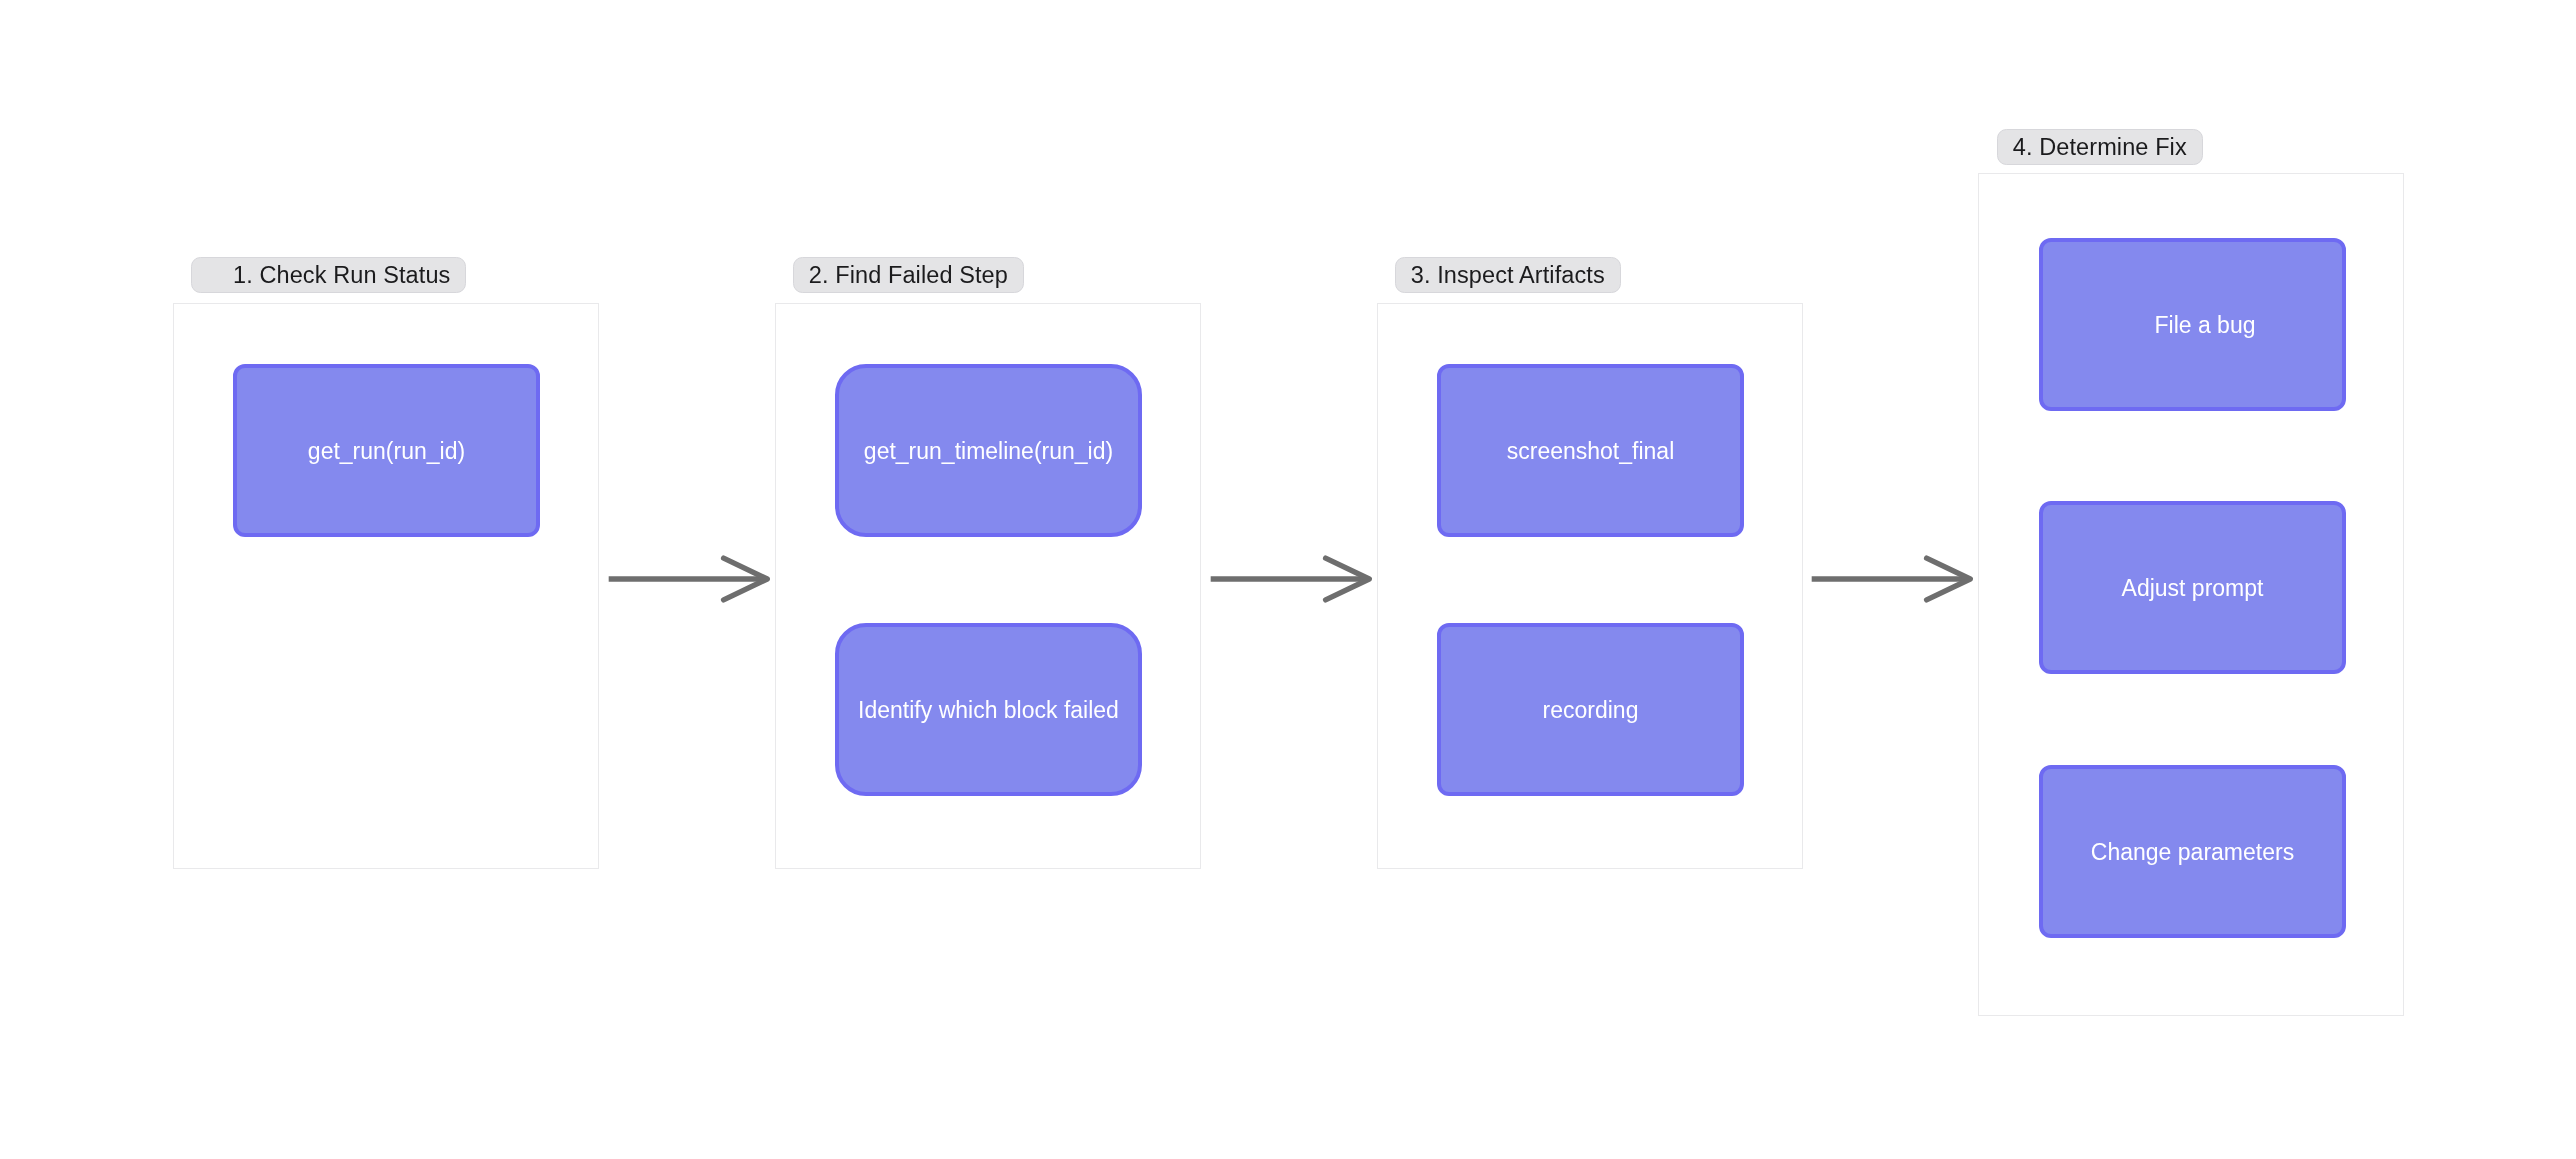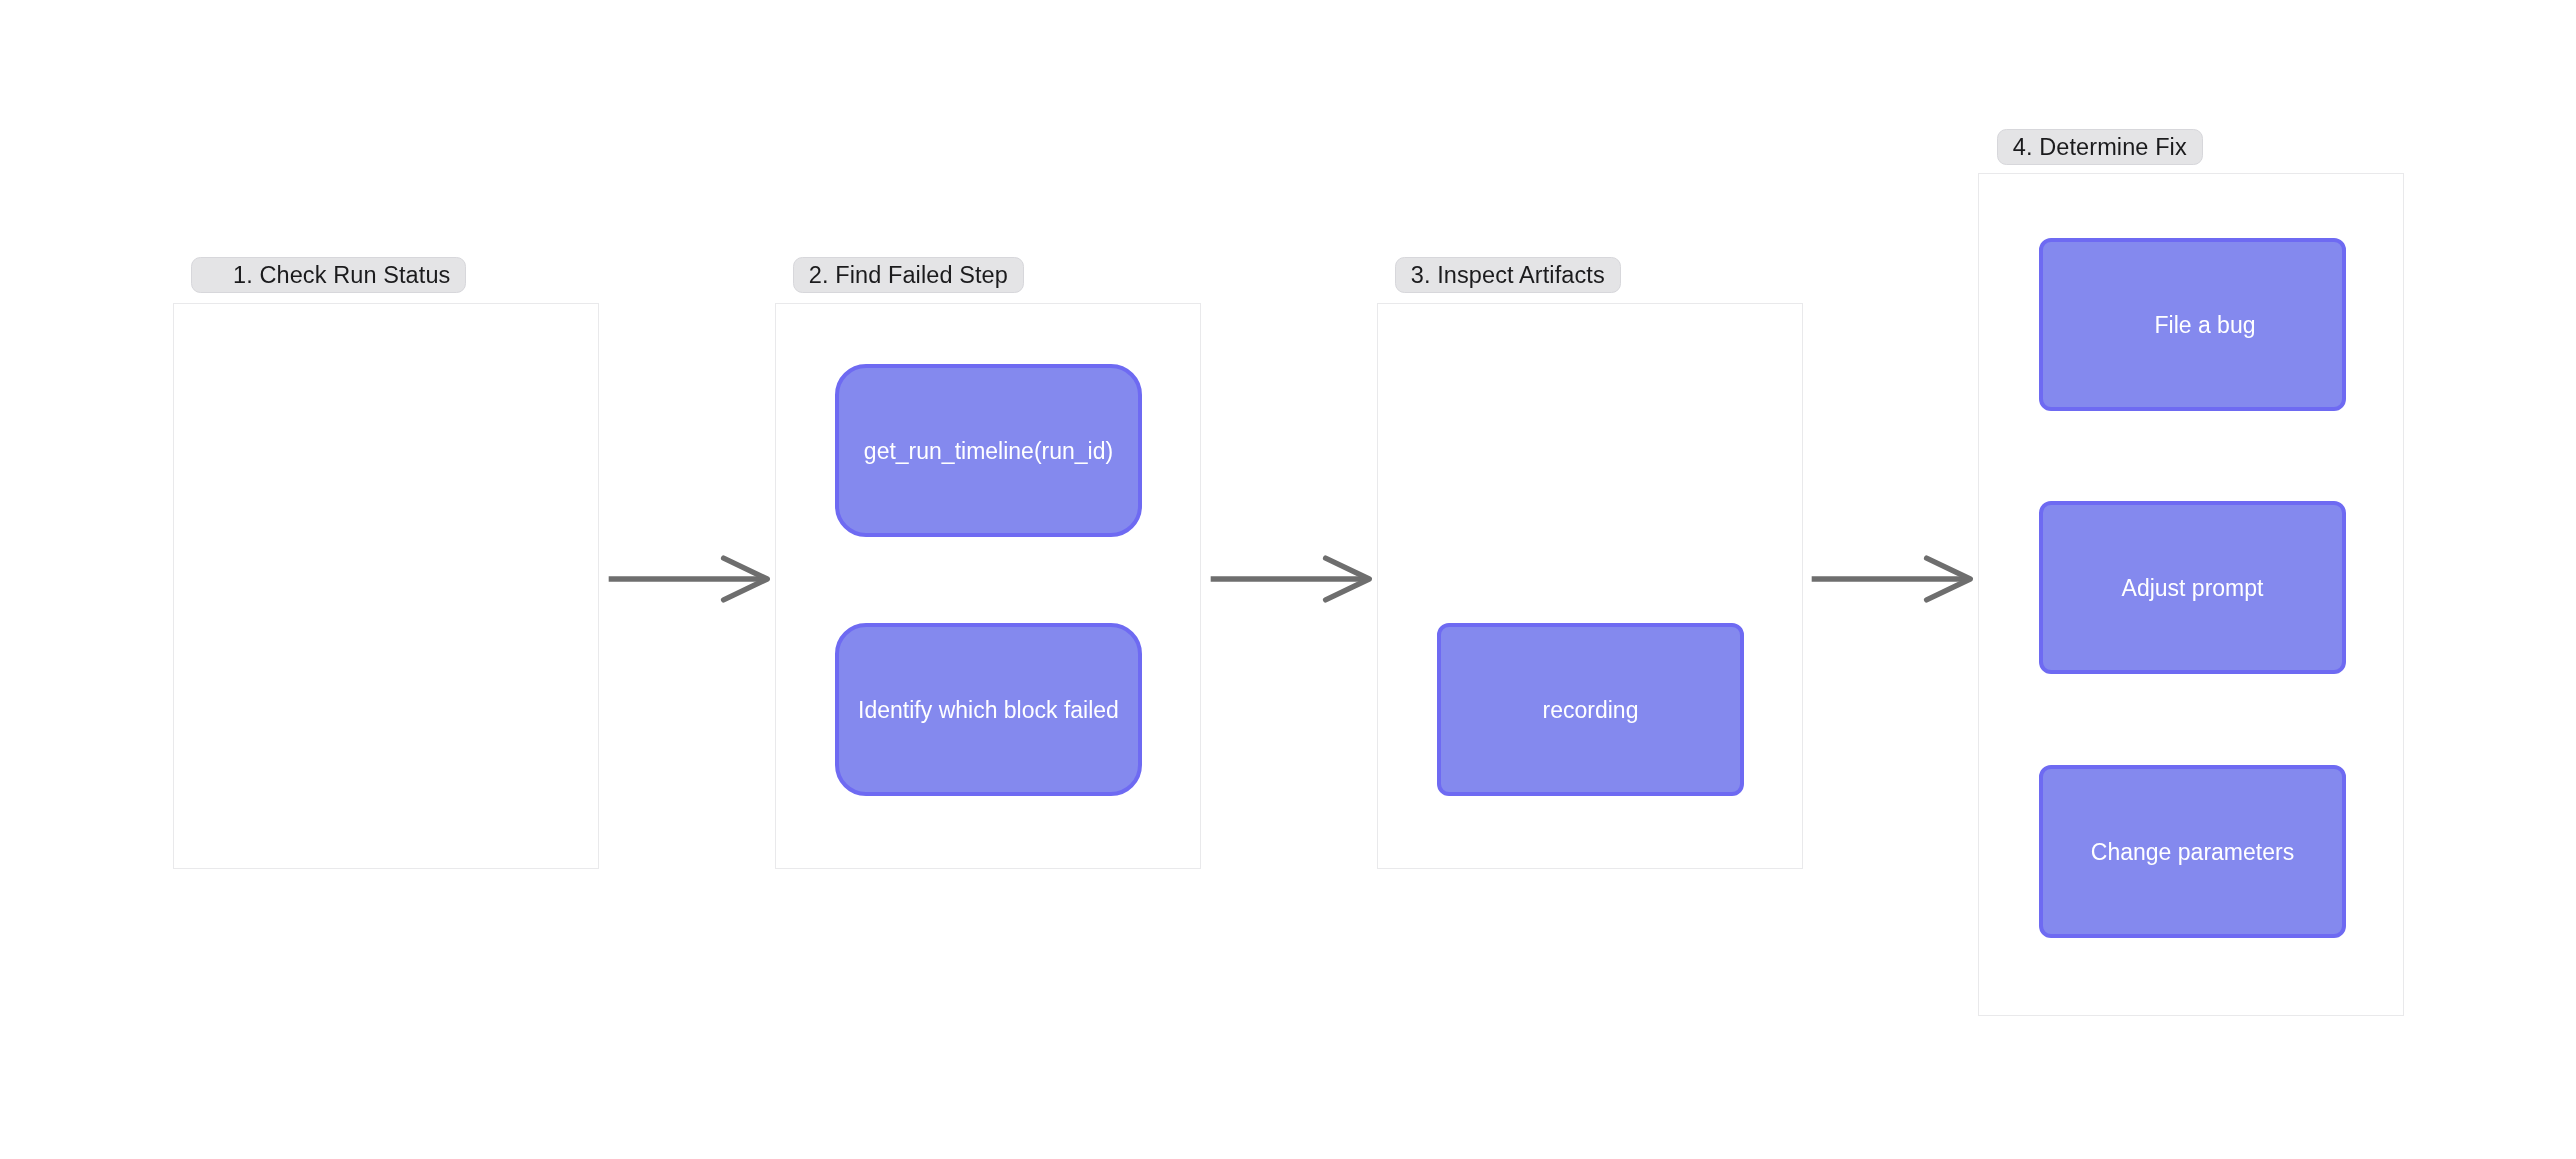--- a/index.html
+++ b/index.html
@@ -112,24 +112,26 @@
   <div class="chip" id="chip-1">1. Check Run Status</div>
   <div class="chip" id="chip-2">2. Find Failed Step</div>
   <div class="chip" id="chip-3">3. Inspect Artifacts</div>
   <div class="chip" id="chip-4">4. Determine Fix</div>
 
   <div class="frame" id="frame-1"></div>
   <div class="frame" id="frame-2"></div>
   <div class="frame" id="frame-3"></div>
   <div class="frame" id="frame-4"></div>
 
+  <div class="node col1 rowA">get_run(run_id)</div>
 
   <div class="node col2 rowA">get_run_timeline(run_id)</div>
   <div class="node col2 rowB">Identify which block failed</div>
 
+  <div class="node col3 rowA">screenshot_final</div>
   <div class="node col3 rowB">recording</div>
 
   <div class="node col4 rowC">File a bug</div>
   <div class="node col4 rowD">Adjust prompt</div>
   <div class="node col4 rowE">Change parameters</div>
 
   <div class="arrow" id="arrow-1">
     <svg viewBox="0 0 250 74" xmlns="http://www.w3.org/2000/svg" aria-hidden="true">
       <line class="shaft" x1="4" y1="37" x2="238" y2="37"></line>
       <polyline class="head" points="175,6 240,37 175,68"></polyline>

